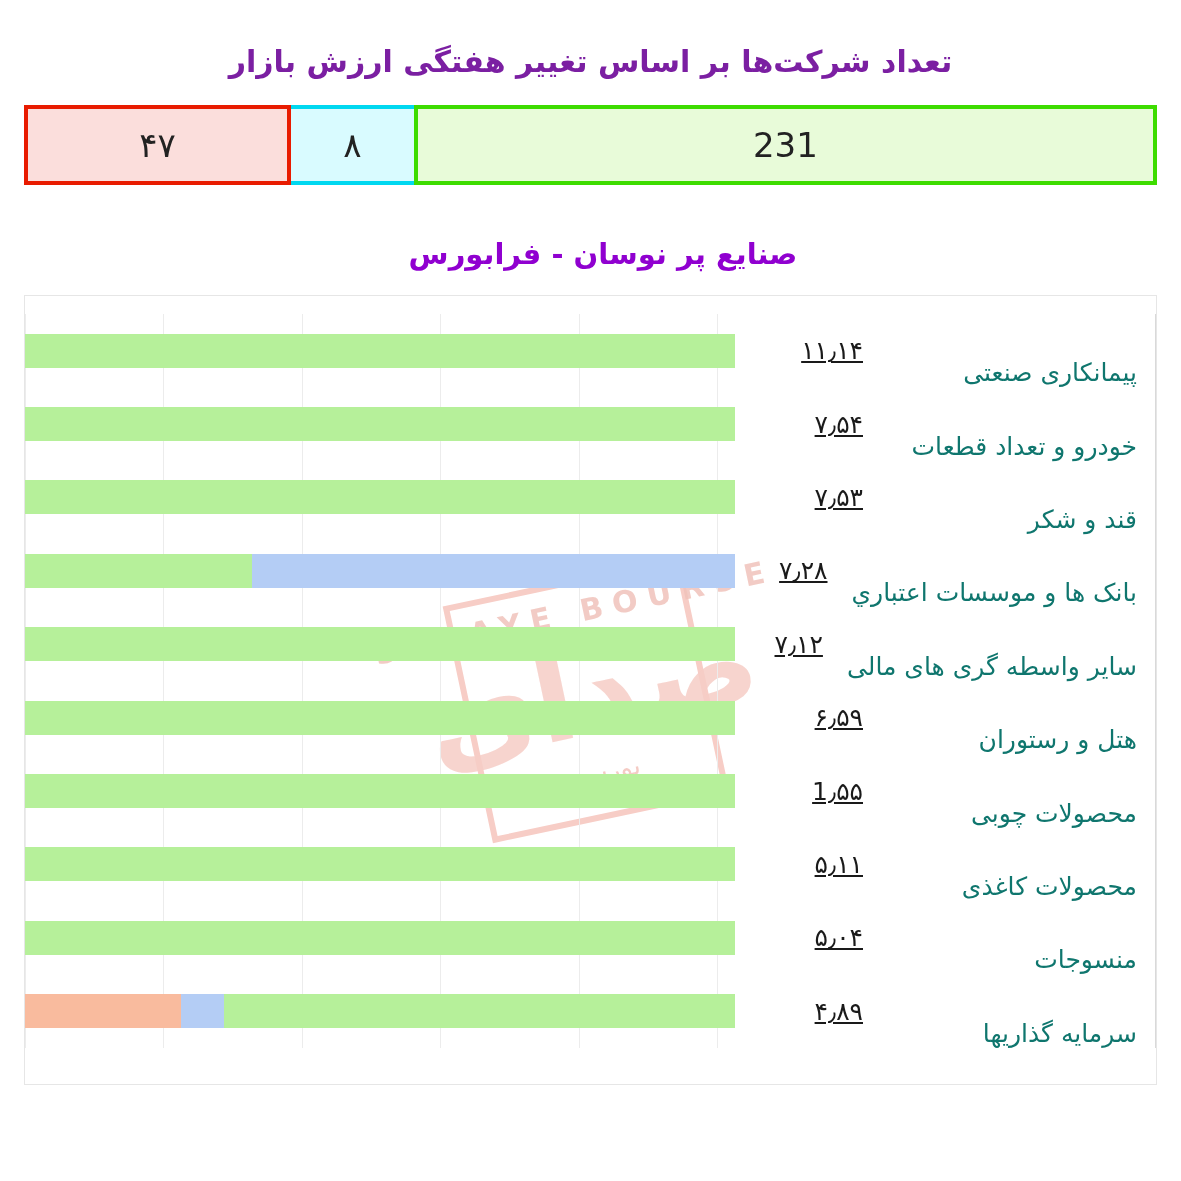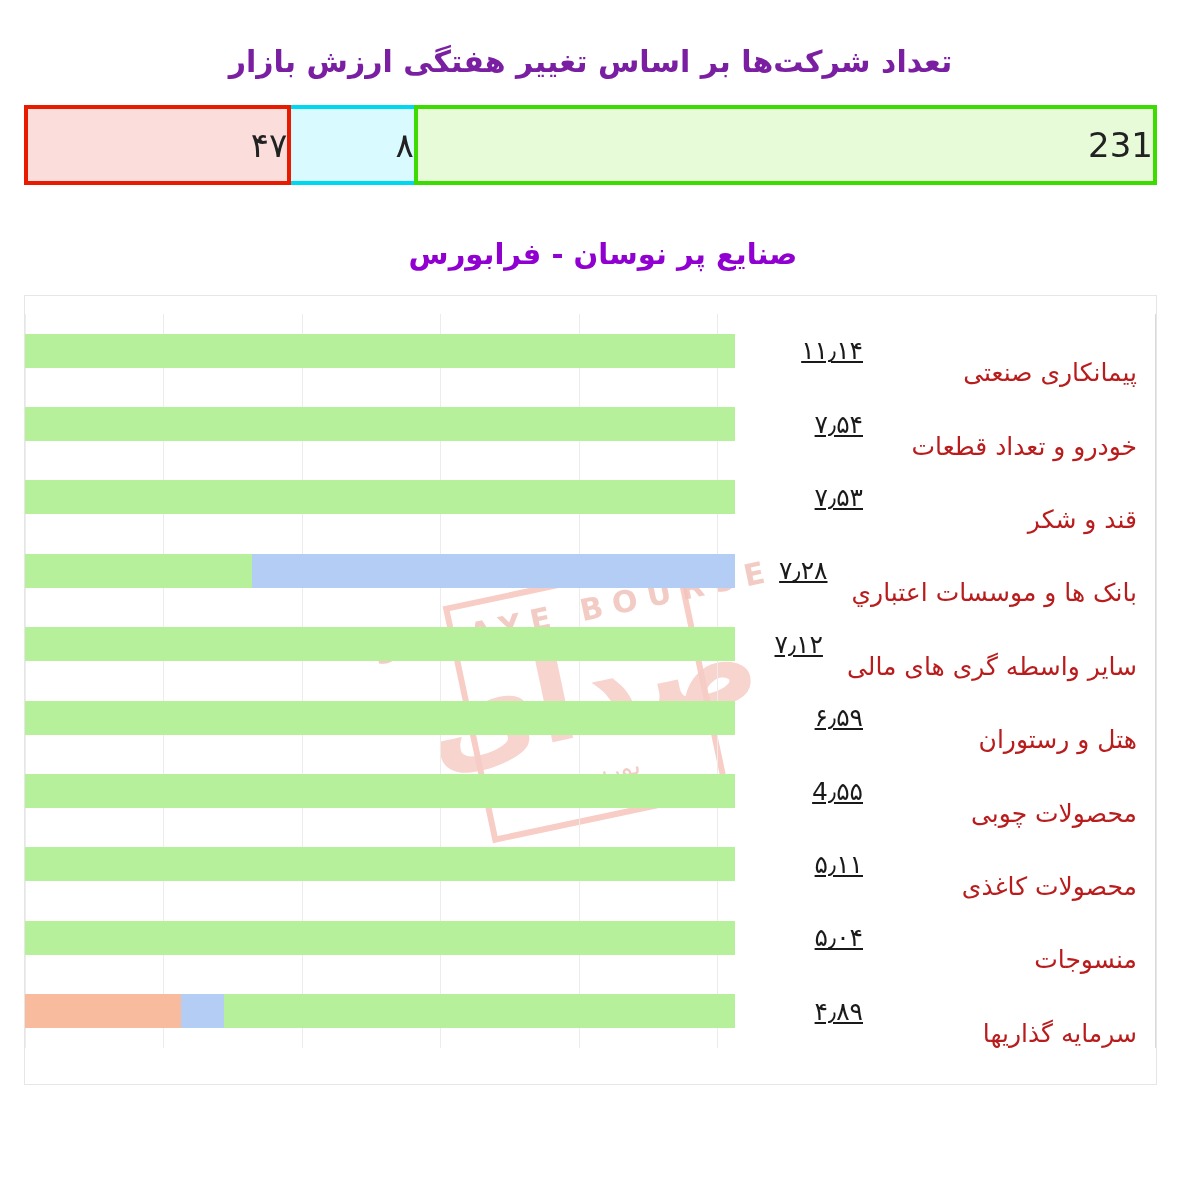--- a/index.html
+++ b/index.html
@@ -31,20 +31,21 @@
     margin: 26px 24px 0 24px;
     height: 80px;
     display: flex;
     flex-direction: row;
     box-sizing: border-box;
   }
   .seg {
     box-sizing: border-box;
     display: flex;
     align-items: center;
+    justify-content: center;
     font-size: 34px;
     color: #222;
     font-weight: normal;
   }
   .seg-green {
     background: #e8fbd9;
     border: 4px solid #3ddc00;
   }
   .seg-cyan {
     background: #d9fbff;
@@ -187,21 +188,21 @@
     height: 34px;
     display: flex;
     flex-direction: row;
     align-items: center;
     padding-right: 18px;
     box-sizing: border-box;
     gap: 24px;
   }
   .label-name {
     font-size: 25px;
-    color: #b91c1c;
+    color: #0f766e;
     white-space: nowrap;
     direction: rtl;
     min-width: 250px;
     text-align: right;
     margin-top: 44px;
   }
   .label-value {
     font-size: 25px;
     color: #1a1a1a;
     direction: rtl;
@@ -324,21 +325,21 @@
       <span class="label-value">۷٫۱۲</span>
     </div>
 
     <div class="label-row">
       <span class="label-name">هتل و رستوران</span>
       <span class="label-value">۶٫۵۹</span>
     </div>
 
     <div class="label-row">
       <span class="label-name">محصولات چوبی</span>
-      <span class="label-value">4٫۵۵</span>
+      <span class="label-value">1٫۵۵</span>
     </div>
 
     <div class="label-row">
       <span class="label-name">محصولات کاغذی</span>
       <span class="label-value">۵٫۱۱</span>
     </div>
 
     <div class="label-row">
       <span class="label-name">منسوجات</span>
       <span class="label-value">۵٫۰۴</span>

